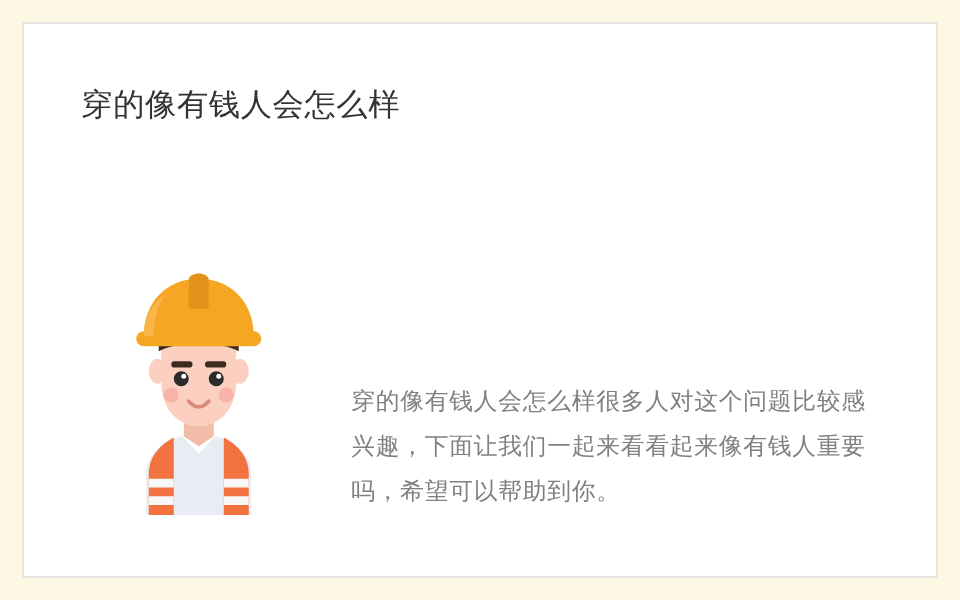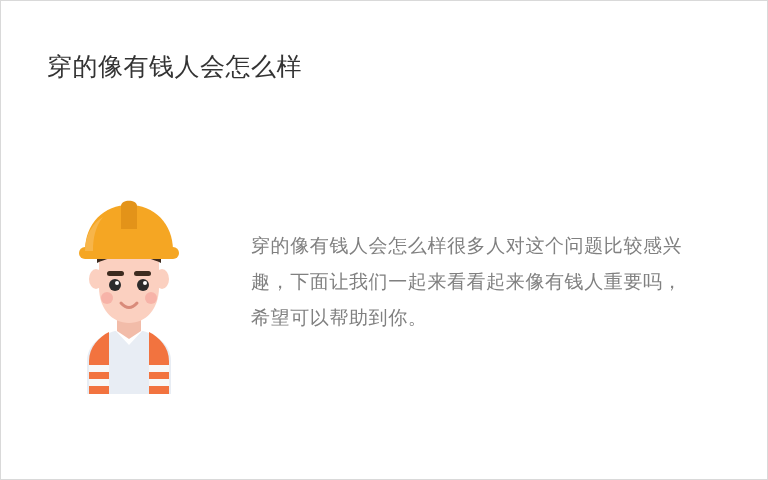--- a/index.html
+++ b/index.html
@@ -10,20 +10,21 @@
     width: 768px;
     height: 480px;
     background: #fcf8e3;
     font-family: "Liberation Sans", sans-serif;
     overflow: hidden;
   }
   .page {
     width: 768px;
     height: 480px;
     box-sizing: border-box;
+    padding: 18px;
     background: #fcf8e3;
   }
   .card {
     width: 100%;
     height: 100%;
     box-sizing: border-box;
     background: #ffffff;
     border: 1px solid #d9d9d9;
     position: relative;
   }
@@ -33,25 +34,25 @@
     top: 48px;
     font-size: 25px;
     line-height: 34px;
     color: #333333;
     letter-spacing: 0.5px;
     font-family: "Liberation Sans", sans-serif;
     white-space: nowrap;
   }
   .content-row {
     position: absolute;
-    left: 48px;
+    left: 60px;
     top: 168px;
     right: 46px;
     display: flex;
-    align-items: center;
+    align-items: flex-end;
   }
   .figure {
     width: 160px;
     height: 225px;
     flex: 0 0 160px;
     position: relative;
   }
   .body-text {
     margin-left: 42px;
     font-size: 19px;

